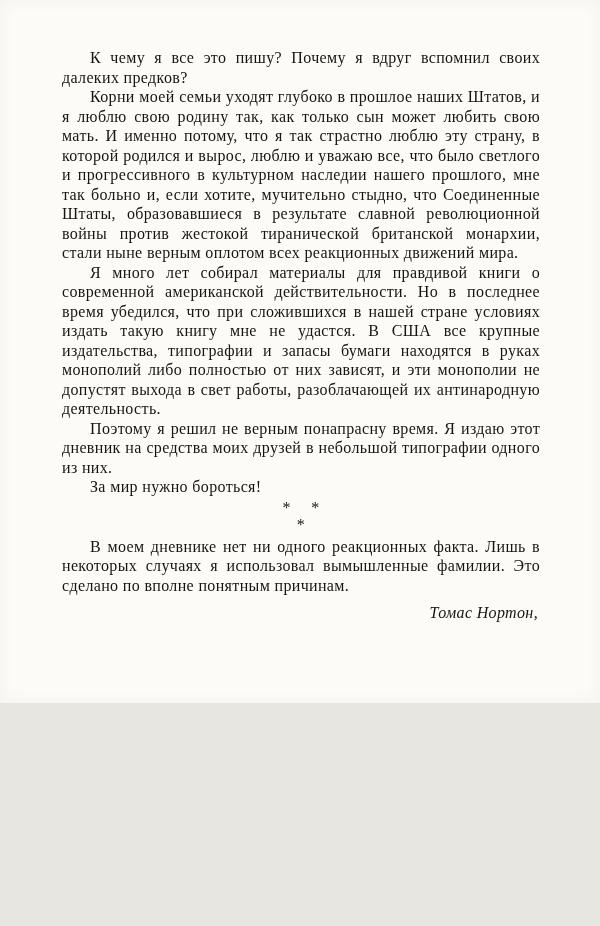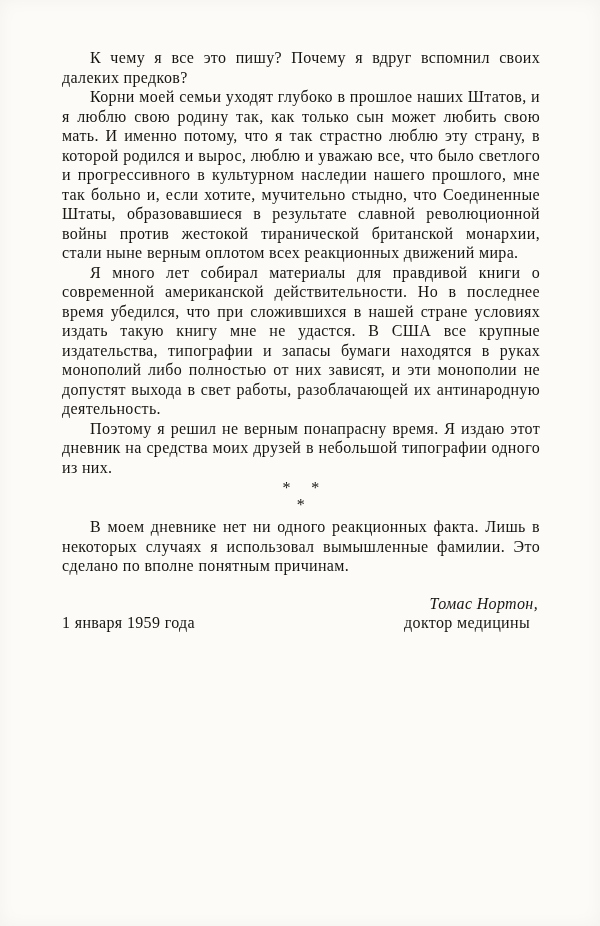--- a/index.html
+++ b/index.html
@@ -8,21 +8,21 @@
   }
   body {
     width: 600px;
     height: 926px;
     background: #e8e6e1;
     overflow: hidden;
   }
   .page {
     position: relative;
     width: 600px;
-    height: 926px;
+    height: 703px;
     background: #fcfbf8;
     box-sizing: border-box;
     padding: 48px 60px 0 62px;
     box-shadow: inset 0 0 18px rgba(0,0,0,0.04);
   }
   .text-block {
     font-family: "Liberation Serif", "DejaVu Serif", serif;
     font-size: 16px;
     line-height: 19.5px;
     color: #171512;
@@ -42,21 +42,21 @@
     margin: 3px 0 4px 0;
     color: #171512;
   }
   .separator .sep-line-1 {
     word-spacing: 16px;
   }
   .separator .sep-line-2 {
     margin-top: 1px;
   }
   .signature {
-    margin-top: 18px;
+    margin-top: 8px;
   }
   .sig-name {
     text-align: right;
     font-style: italic;
     padding-right: 2px;
   }
   .sig-row {
     display: flex;
     justify-content: space-between;
     align-items: baseline;
@@ -67,29 +67,26 @@
 </style>
 </head>
 <body>
 
 <div class="page">
   <div class="text-block">
     <p>К чему я все это пишу? Почему я вдруг вспомнил своих далеких предков?</p>
     <p>Корни моей семьи уходят глубоко в прошлое наших Штатов, и я люблю свою родину так, как только сын может любить свою мать. И именно потому, что я так страстно люблю эту страну, в которой родился и вырос, люблю и уважаю все, что было светлого и прогрессивного в культурном наследии нашего прошлого, мне так больно и, если хотите, мучительно стыдно, что Соединенные Штаты, образовавшиеся в результате славной революционной войны против жестокой тиранической британской монархии, стали ныне верным оплотом всех реакционных движений мира.</p>
     <p>Я много лет собирал материалы для правдивой книги о современной американской действительности. Но в последнее время убедился, что при сложившихся в нашей стране условиях издать такую книгу мне не удастся. В США все крупные издательства, типографии и запасы бумаги находятся в руках монополий либо полностью от них зависят, и эти монополии не допустят выхода в свет работы, разоблачающей их антинародную деятельность.</p>
     <p>Поэтому я решил не верным понапрасну время. Я издаю этот дневник на средства моих друзей в небольшой типографии одного из них.</p>
+    <p>За мир нужно бороться!</p>
 
     <div class="separator">
       <div class="sep-line-1">* *</div>
       <div class="sep-line-2">*</div>
     </div>
 
     <p>В моем дневнике нет ни одного реакционных факта. Лишь в некоторых случаях я использовал вымышленные фамилии. Это сделано по вполне понятным причинам.</p>
 
     <div class="signature">
       <div class="sig-name">Томас Нортон,</div>
-      <div class="sig-row">
-        <span class="sig-date">1 января 1959 года</span>
-        <span class="sig-title">доктор медицины</span>
-      </div>
     </div>
   </div>
 </div>
 
 </body></html>

